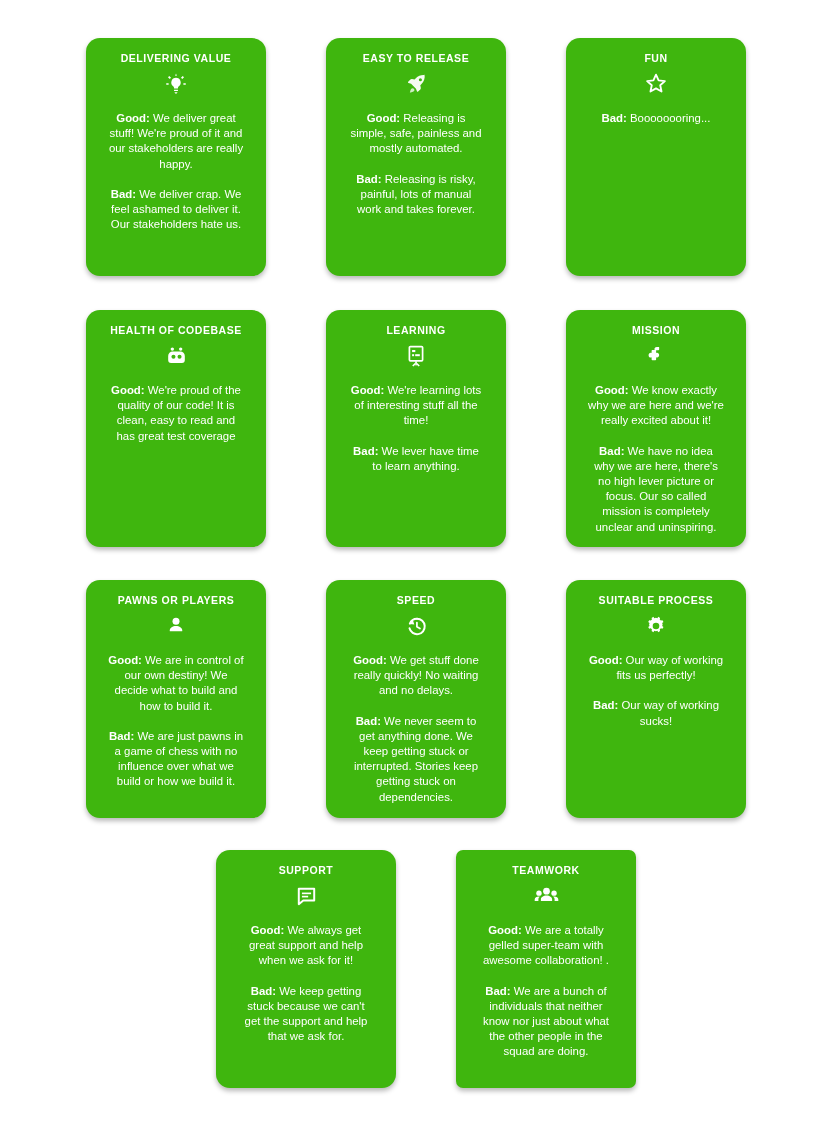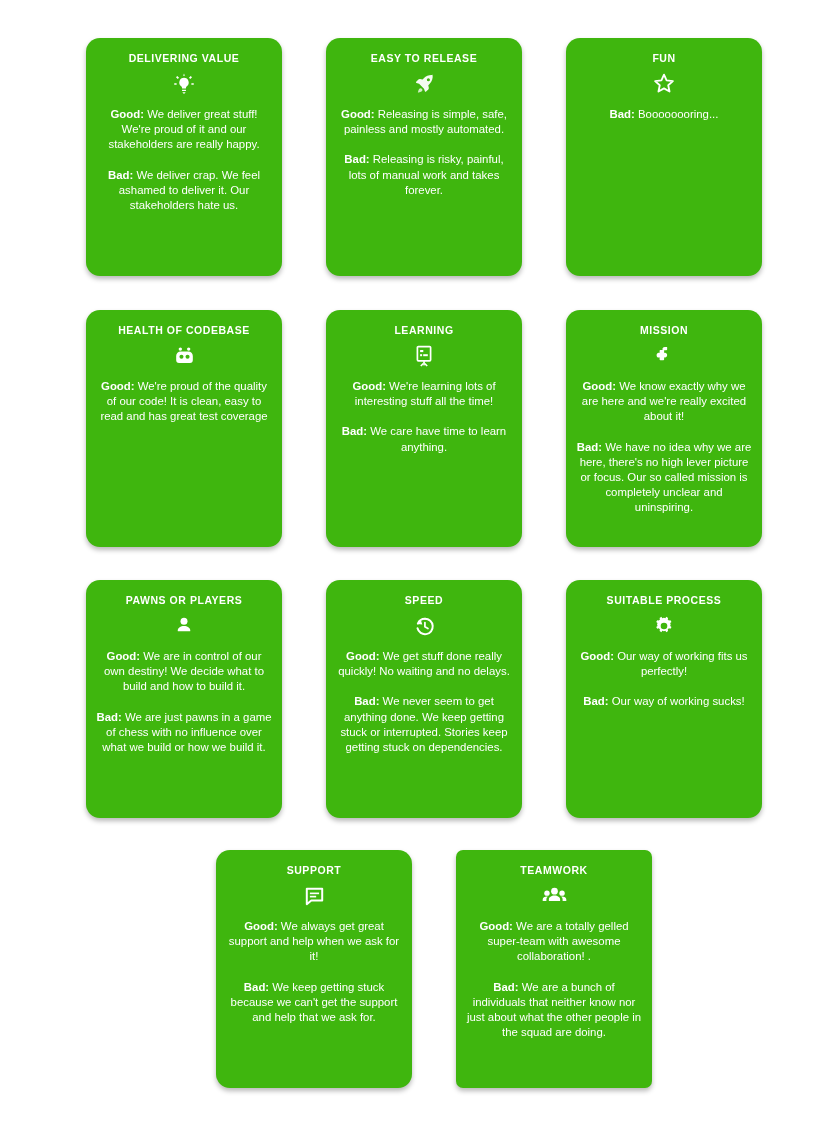--- a/index.html
+++ b/index.html
@@ -17,21 +17,21 @@
 
   #board {
     position: relative;
     width: 830px;
     height: 1127px;
     box-sizing: border-box;
   }
 
   .card {
     position: absolute;
-    width: 196px;
+    width: 180px;
     background: #3fb60e;
     border-radius: 14px;
     box-shadow: 0 3px 5px rgba(0, 0, 0, 0.28);
     box-sizing: border-box;
     padding: 14px 10px 16px 10px;
     color: #ffffff;
     text-align: center;
     overflow: hidden;
   }
 
@@ -58,21 +58,21 @@
   }
 
   .card-body {
     font-size: 11.4px;
     line-height: 15.2px;
     color: #ffffff;
     text-align: center;
   }
 
   .statement {
-    margin: 0;
+    margin: 12px;
   }
   .statement + .statement {
     margin-top: 15px;
   }
   .statement .lbl {
     font-weight: bold;
   }
 
   
   .col-1 { left: 86px; }
@@ -154,21 +154,21 @@
         <path d="M6.4 2.6h11.2a1 1 0 0 1 1 1v12.2a1 1 0 0 1-1 1H6.4a1 1 0 0 1-1-1V3.6a1 1 0 0 1 1-1z" fill="none" stroke="#ffffff" stroke-width="1.7"></path>
         <rect x="8.1" y="6" width="3.2" height="2.1"></rect>
         <rect x="8.1" y="10.2" width="2" height="2"></rect>
         <rect x="11.2" y="10.2" width="4.6" height="2"></rect>
         <rect x="11.3" y="17.1" width="1.5" height="4.3"></rect>
         <path d="M8.2 21.4l3.4-3.2 1.1 1.1-3.3 3.1zM15.8 21.4l-3.4-3.2-1.1 1.1 3.3 3.1z"></path>
       </svg>
     </div>
     <div class="card-body">
       <p class="statement"><span class="lbl">Good:</span><span> We're learning lots of interesting stuff all the time!</span></p>
-      <p class="statement"><span class="lbl">Bad:</span><span> We care have time to learn anything.</span></p>
+      <p class="statement"><span class="lbl">Bad:</span><span> We lever have time to learn anything.</span></p>
     </div>
   </div>
 
   <div class="card col-1 row-3">
     <div class="card-title">PAWNS OR PLAYERS</div>
     <div class="card-icon">
       <svg width="24" height="24" viewBox="0 0 24 24" aria-hidden="true">
         <circle cx="12" cy="7.2" r="3.5"></circle>
         <path d="M12 12.1c-3.4 0-6.2 2-6.2 4.1v1.1h12.4v-1.1c0-2.1-2.8-4.1-6.2-4.1z"></path>
       </svg>

